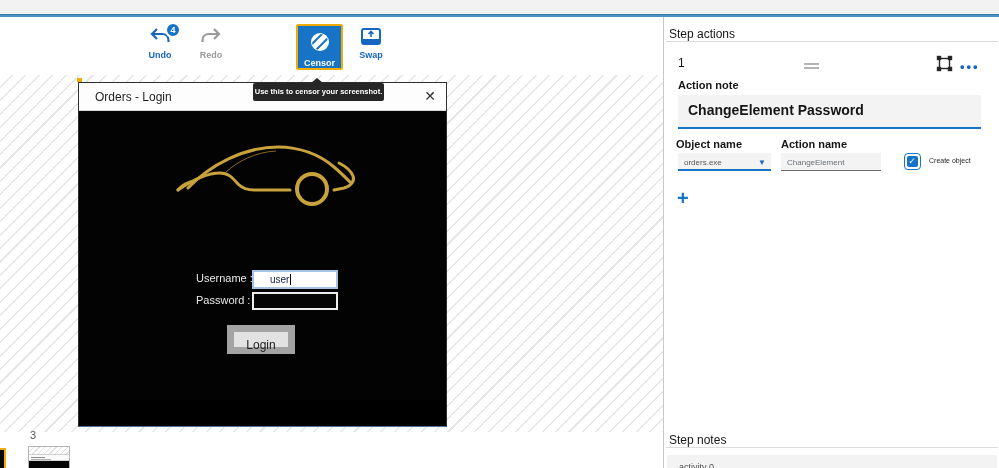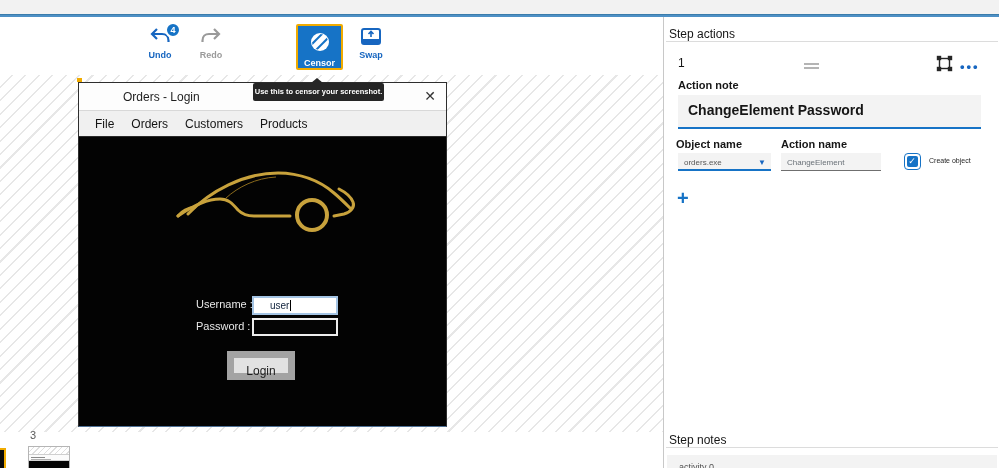--- a/index.html
+++ b/index.html
@@ -32,21 +32,21 @@
   .tooltip { position:absolute; left:253px; top:66px; width:131px; height:18px; background:#262626;
     color:#fff; font-size:7.5px; font-weight:bold; text-align:center; line-height:18px; border-radius:2px; }
   .tooltip .arrow { position:absolute; left:58px; top:-5px; width:0; height:0;
     border-left:6px solid transparent; border-right:6px solid transparent; border-bottom:5px solid #262626; }
 
   
   .appwin { position:absolute; left:78px; top:65px; width:369px; height:345px;
     border:1px solid #2e2e2e; border-bottom-color:#4f7196; background:#000; }
   .corner-dot { position:absolute; left:77px; top:61px; width:5px; height:4px; background:#f0ab00; }
   .titlebar { position:relative; height:28px; background:#fdfdfd; border-bottom:1px solid #d8d8d8; }
-  .titlebar .wtitle { position:absolute; left:16px; top:7px; font-size:12px; color:#1f1f1f;margin-left:28px; }
+  .titlebar .wtitle { position:absolute; left:16px; top:7px; font-size:12px; color:#1f1f1f; }
   .titlebar .wclose { position:absolute; right:10px; top:5px; font-size:14px; color:#333; cursor:pointer; }
   .menubar { display:flex; gap:17px; align-items:center; height:26px; background:#f0f0f0;
     border-bottom:1px solid #2a2a2a; padding-left:16px; }
   .menubar span { font-size:12px; color:#141414; cursor:pointer; }
   .client { position:relative; width:100%; height:289px; background:#030303; overflow:hidden; }
   .car-art { position:absolute; left:95px; top:27px; }
   .fldlabel { position:absolute; color:#e8e8e8; font-size:11px; }
   .user-input { position:absolute; left:173px; top:159px; width:86px; height:19px; background:#fff;
     border:2px solid #a4c4e4; font-size:10px; color:#10223c; padding-left:16px; line-height:15px; }
   .caret { display:inline-block; width:1px; height:11px; background:#000; vertical-align:-2px; margin-left:1px; }
@@ -151,26 +151,20 @@
     </div>
 
     <div class="stripes"></div>
 
     <div class="corner-dot"></div>
     <div class="appwin">
       <div class="titlebar">
         <span class="wtitle">Orders - Login</span>
         <span class="wclose">✕</span>
       </div>
-      <div class="menubar">
-        <span>File</span>
-        <span>Orders</span>
-        <span>Customers</span>
-        <span>Products</span>
-      </div>
       <div class="client">
         <svg class="car-art" width="200" height="75" viewBox="0 0 200 75">
           <g fill="none" stroke="#c8a23c" stroke-width="3" stroke-linecap="round">
             <path d="M14,50 C36,27 70,9 104,9 C126,9 146,17 160,29 C166,34 172,40 176,44"></path>
             <path d="M4,52 C20,41 34,35 46,35 C54,35 58,39 64,46 C68,50 73,52 80,52 L116,52"></path>
             <path d="M160,52 L170,50 C177,48 181,43 179,38 C177,33 171,28 165,25"></path>
             <path d="M4,52 C8,47 14,44 21,43"></path>
             <circle cx="138" cy="51" r="15" stroke-width="4"></circle>
           </g>
           <g fill="none" stroke="#8a6a1c" stroke-width="1">

